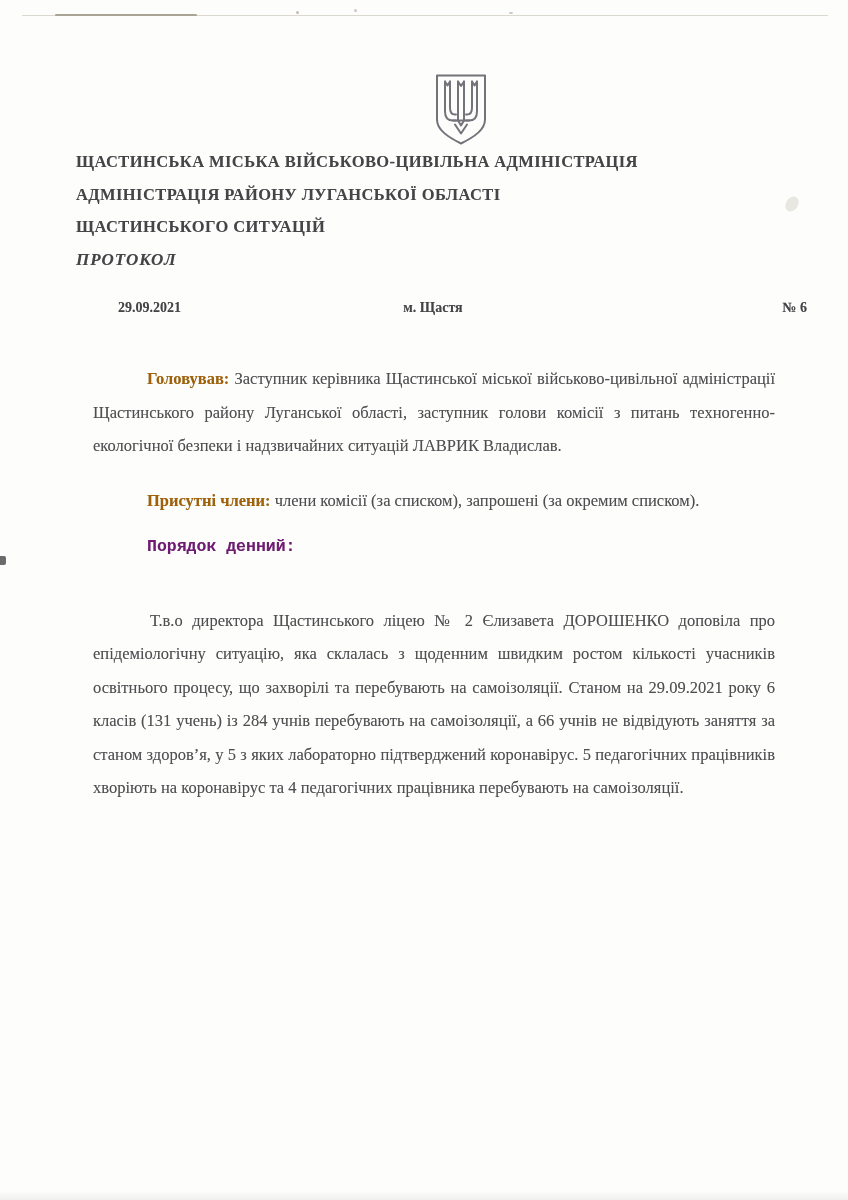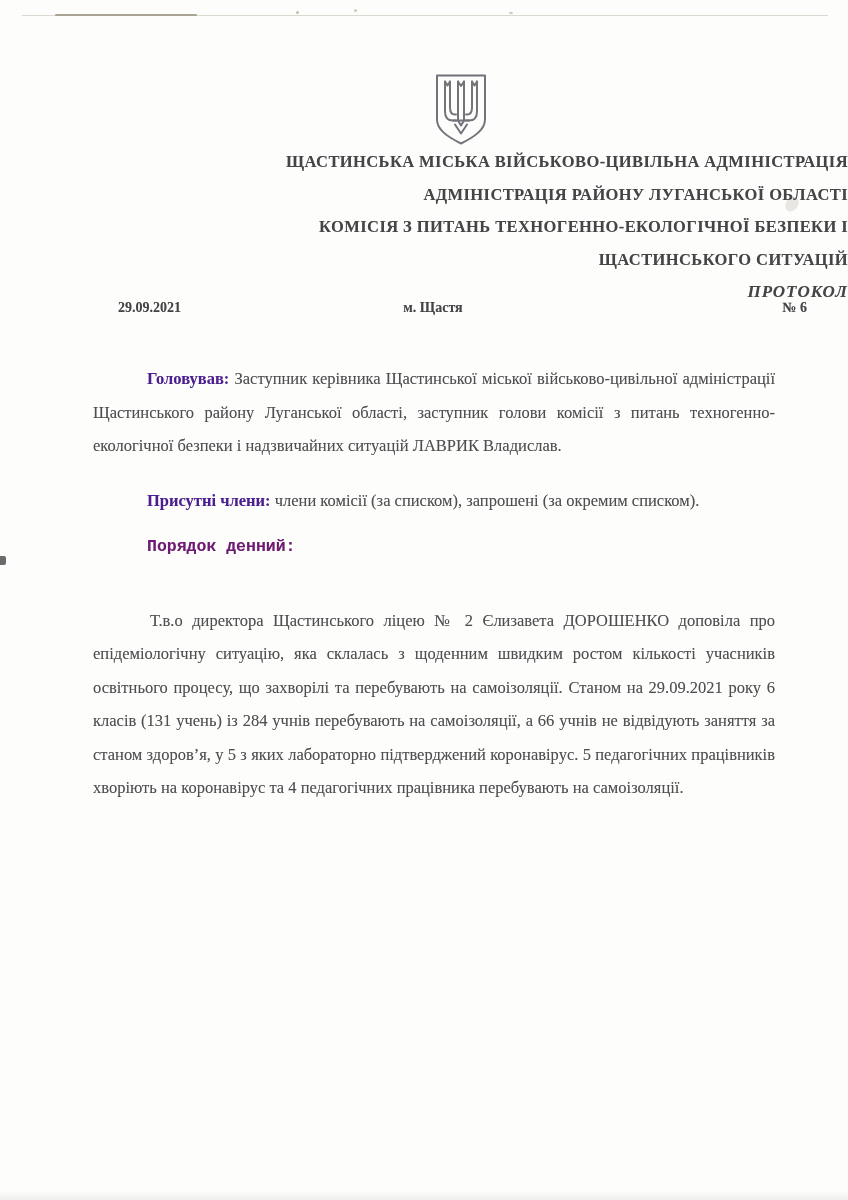--- a/index.html
+++ b/index.html
@@ -30,22 +30,22 @@
   
   .emblem-wrap {
     position: absolute; top: 72px; left: 0; width: 100%;
     display: flex; justify-content: center;
   }
   .emblem-wrap svg { transform: translateX(37px); }
 
   
   .org-header {
     position: absolute; top: 146px; left: 0; width: 100%;
-    box-sizing: border-box;
-    text-align: right;
+    padding-left: 76px; box-sizing: border-box;
+    text-align: left;
     font-weight: bold;
     font-size: 16.5px;
     line-height: 32.5px;
     letter-spacing: 0.4px;
     color: #454548;
   }
   .doc-type-title { font-size: 17px; letter-spacing: 1px; font-style: italic; }
 
   
   .meta-row {
@@ -55,21 +55,21 @@
   .meta-date { position: absolute; left: 118px; top: 0; }
   .meta-place { position: absolute; left: 50%; transform: translateX(calc(-50% + 9px)); top: 0; }
   .meta-number { position: absolute; right: 41px; top: 0; }
 
   
   .doc-body {
     position: absolute; top: 362px; left: 93px; width: 682px;
     font-size: 16.5px; line-height: 33.5px;
   }
   .doc-body p { margin: 0; text-align: justify; }
-  .doc-body b { color: #4c1d95; }
+  .doc-body b { color: #a16207; }
   .p-chaired   { text-indent: 54px; }
   .p-present   { text-indent: 54px; margin-top: 21px !important; }
   .p-agenda-h  { text-indent: 54px; margin-top: 13px !important; font-weight: bold; color: #701a75; font-family: Liberation Mono, monospace; }
   .p-agenda-1  { text-indent: 34px; margin-top: 12px !important; }
   .p-rapporteurs { text-align: right !important; margin-top: 12px !important; }
   .p-report    { text-indent: 57px; margin-top: 40px !important; }
 </style>
 </head>
 <body>
 
@@ -106,21 +106,20 @@
         <path d="M20 48 h16"></path>
         <path d="M22 52 l6 9 l6 -9"></path>
         <path d="M25 48 l3 5 l3 -5"></path>
       </g>
     </svg>
   </div>
 
   <div class="org-header">
     <div>ЩАСТИНСЬКА МІСЬКА ВІЙСЬКОВО-ЦИВІЛЬНА АДМІНІСТРАЦІЯ</div>
     <div>АДМІНІСТРАЦІЯ РАЙОНУ ЛУГАНСЬКОЇ ОБЛАСТІ</div>
-    <div>КОМІСІЯ З ПИТАНЬ ТЕХНОГЕННО-ЕКОЛОГІЧНОЇ БЕЗПЕКИ І</div>
     <div>ЩАСТИНСЬКОГО СИТУАЦІЙ</div>
     <div class="doc-type-title">ПРОТОКОЛ</div>
   </div>
 
   <div class="meta-row">
     <span class="meta-date">29.09.2021</span>
     <span class="meta-place">м. Щастя</span>
     <span class="meta-number">№ 6</span>
   </div>
 

